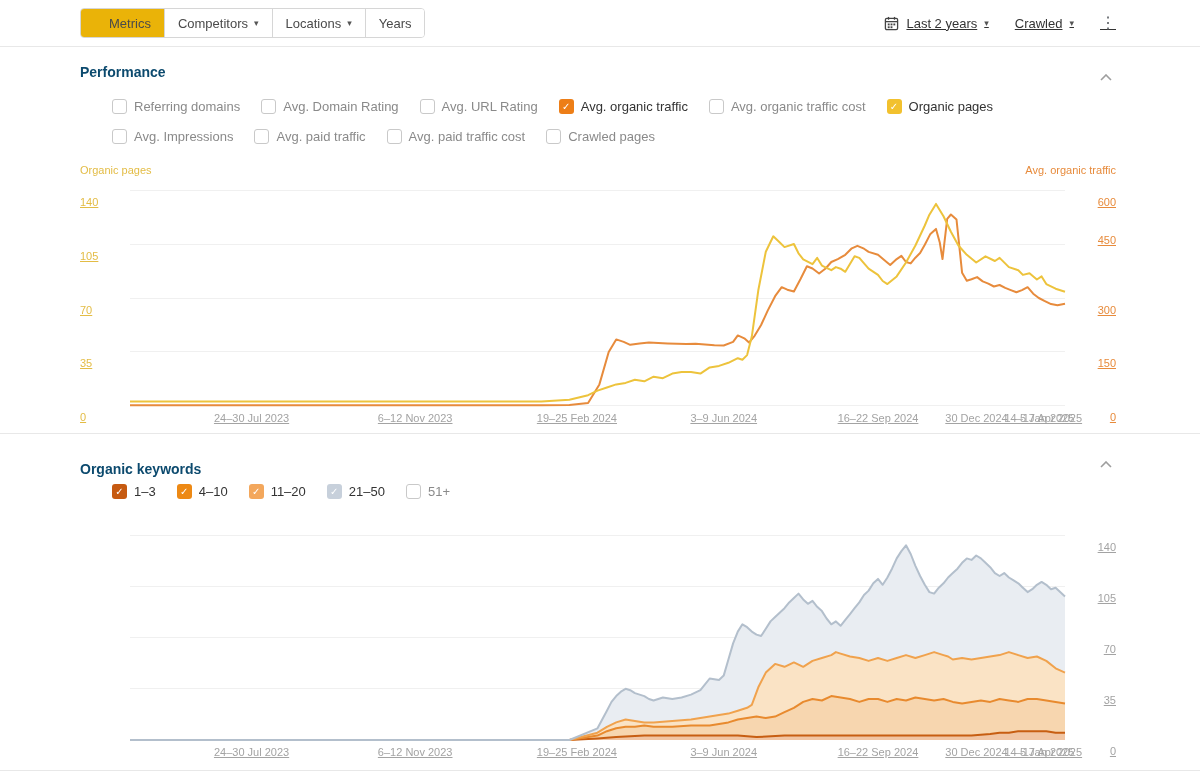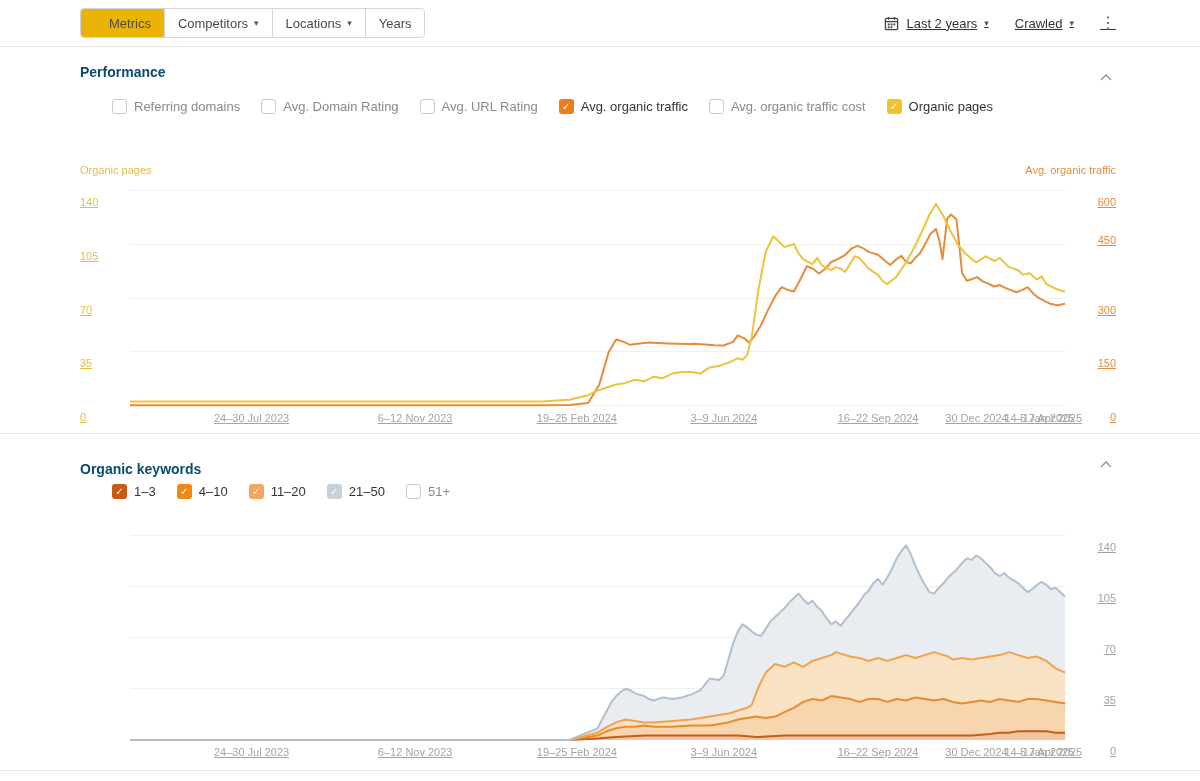--- a/index.html
+++ b/index.html
@@ -98,20 +98,38 @@
       </label>
       <label class="cbitem">
         <span class="cb"></span>
         <span class="cblabel">Avg. organic traffic cost</span>
       </label>
       <label class="cbitem on">
         <span class="cb on" style="background: rgb(242, 193, 46);">✓</span>
         <span class="cblabel">Organic pages</span>
       </label>
     </div>
+  <div class="cbrow" style="top:129px" id="perf-row-1">
+      <label class="cbitem">
+        <span class="cb"></span>
+        <span class="cblabel">Avg. Impressions</span>
+      </label>
+      <label class="cbitem">
+        <span class="cb"></span>
+        <span class="cblabel">Avg. paid traffic</span>
+      </label>
+      <label class="cbitem">
+        <span class="cb"></span>
+        <span class="cblabel">Avg. paid traffic cost</span>
+      </label>
+      <label class="cbitem">
+        <span class="cb"></span>
+        <span class="cblabel">Crawled pages</span>
+      </label>
+    </div>
 
   <div class="ylab" id="ylab-left" style="left: 80px; top: 164px; color: rgb(227, 188, 69);">Organic pages</div>
   <div class="ylab" id="ylab-right" style="right: 84px; top: 164px; color: rgb(231, 139, 60);">Avg. organic traffic</div>
 
   <div class="chart-host" id="chart0" style="left:130px;top:190px;width:935px;height:216px">
       <svg width="935" height="216">
         <line x1="0" x2="935" y1="0.5" y2="0.5" stroke="#f0f0f0" stroke-width="1"></line>
         <line x1="0" x2="935" y1="54.5" y2="54.5" stroke="#f0f0f0" stroke-width="1"></line>
         <line x1="0" x2="935" y1="108.5" y2="108.5" stroke="#f0f0f0" stroke-width="1"></line>
         <line x1="0" x2="935" y1="161.5" y2="161.5" stroke="#f0f0f0" stroke-width="1"></line>

